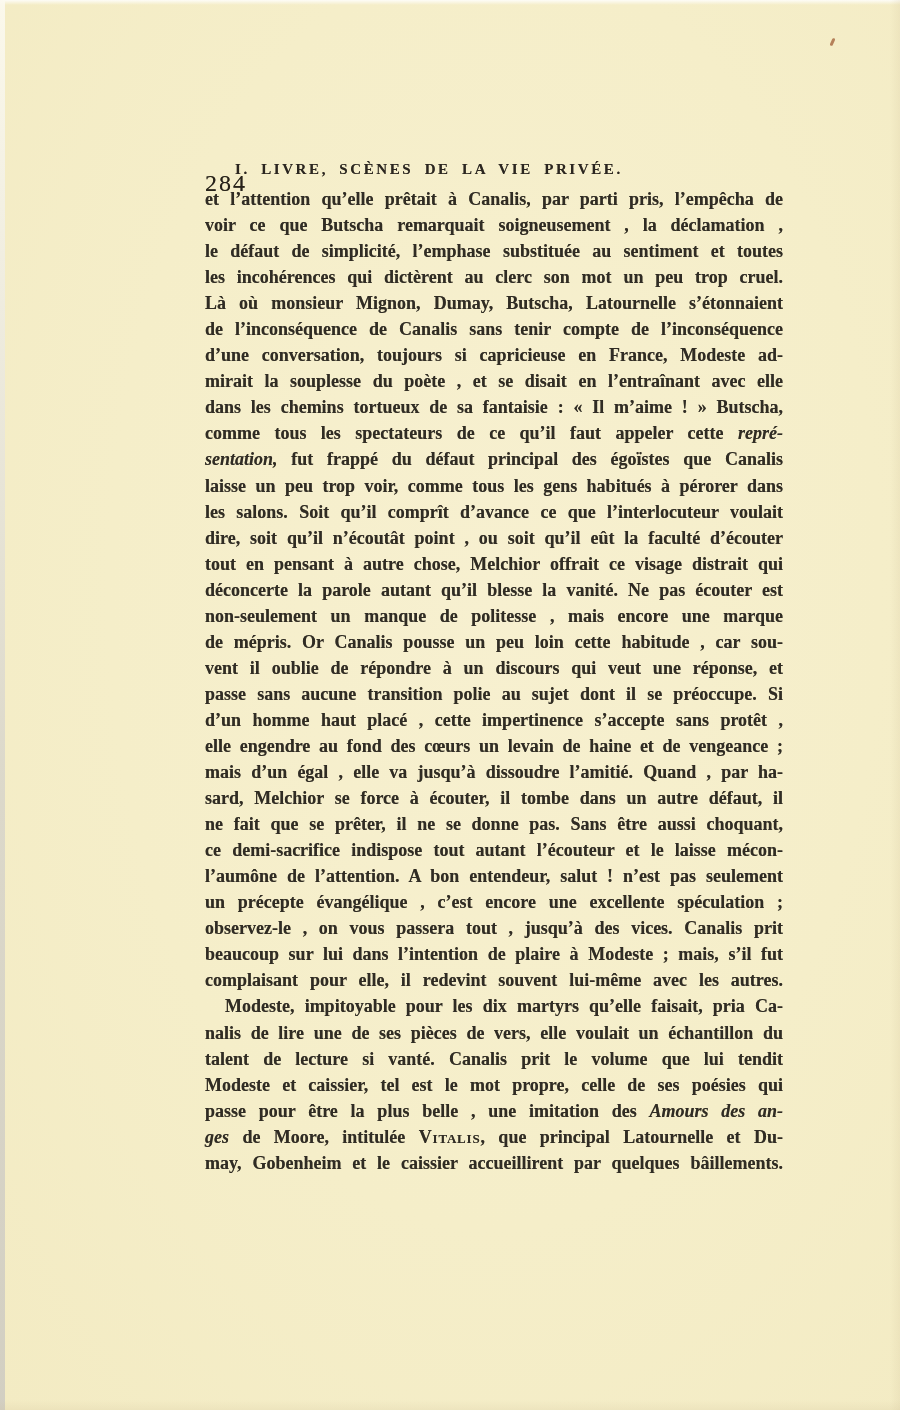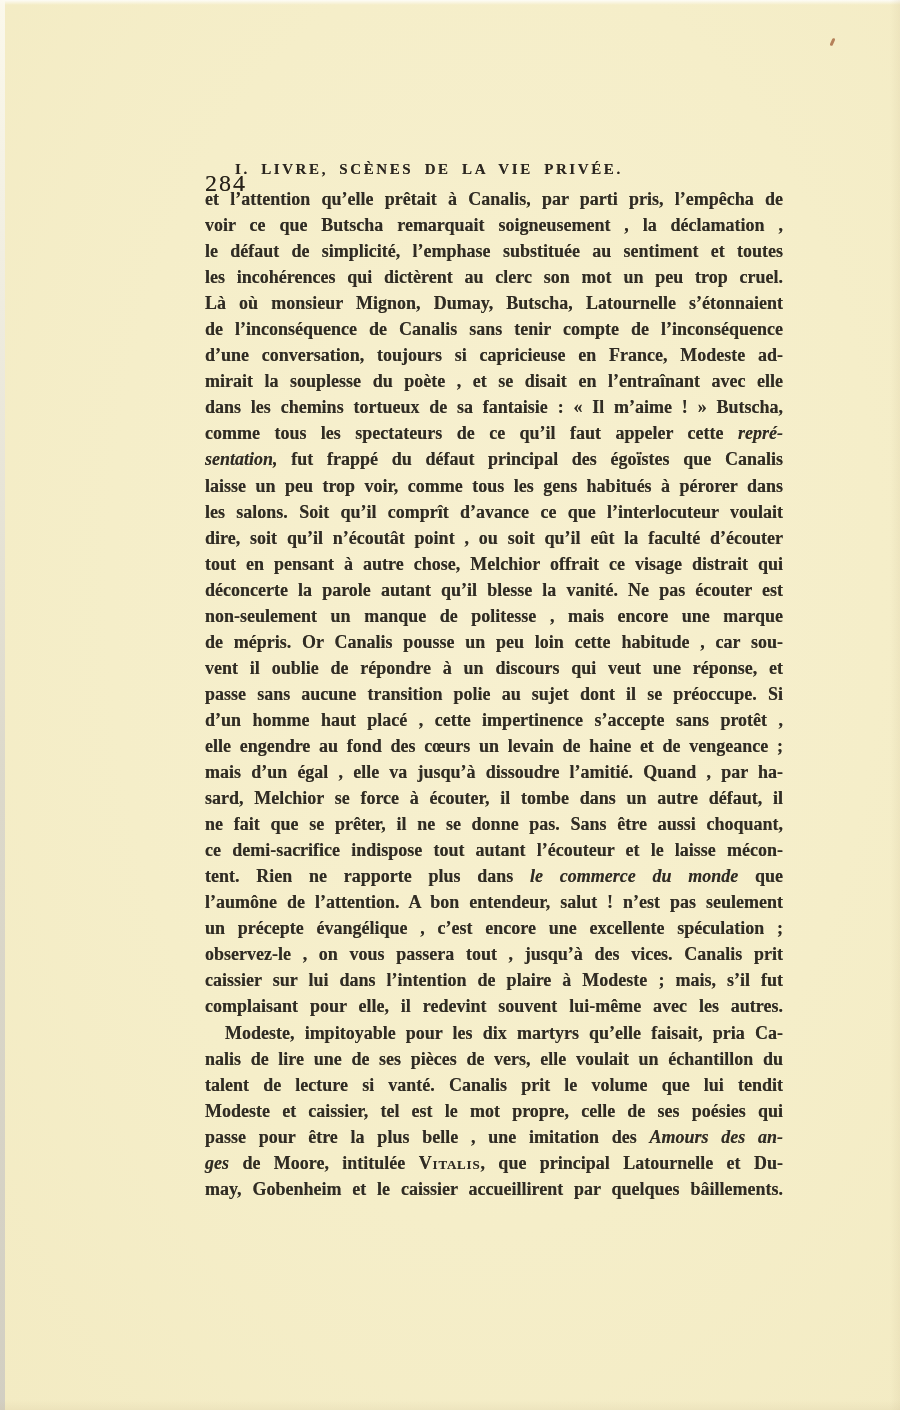--- a/index.html
+++ b/index.html
@@ -107,25 +107,24 @@
       <div class="line"><span>non-seulement un manque de politesse , mais encore une marque</span></div>
       <div class="line"><span>de mépris. Or Canalis pousse un peu loin cette habitude , car sou-</span></div>
       <div class="line"><span>vent il oublie de répondre à un discours qui veut une réponse, et</span></div>
       <div class="line"><span>passe sans aucune transition polie au sujet dont il se préoccupe. Si</span></div>
       <div class="line"><span>d’un homme haut placé , cette impertinence s’accepte sans protêt ,</span></div>
       <div class="line"><span>elle engendre au fond des cœurs un levain de haine et de vengeance ;</span></div>
       <div class="line"><span>mais d’un égal , elle va jusqu’à dissoudre l’amitié. Quand , par ha-</span></div>
       <div class="line"><span>sard, Melchior se force à écouter, il tombe dans un autre défaut, il</span></div>
       <div class="line"><span>ne fait que se prêter, il ne se donne pas. Sans être aussi choquant,</span></div>
       <div class="line"><span>ce demi-sacrifice indispose tout autant l’écouteur et le laisse mécon-</span></div>
-      <div class="line"><span>tent. Rien ne rapporte plus dans </span><span class="i">le commerce du monde</span><span> que</span></div>
       <div class="line"><span>l’aumône de l’attention. A bon entendeur, salut ! n’est pas seulement</span></div>
       <div class="line"><span>un précepte évangélique , c’est encore une excellente spéculation ;</span></div>
       <div class="line"><span>observez-le , on vous passera tout , jusqu’à des vices. Canalis prit</span></div>
-      <div class="line"><span>caissier sur lui dans l’intention de plaire à Modeste ; mais, s’il fut</span></div>
+      <div class="line"><span>beaucoup sur lui dans l’intention de plaire à Modeste ; mais, s’il fut</span></div>
       <div class="line"><span>complaisant pour elle, il redevint souvent lui-même avec les autres.</span></div>
       <div class="line indent"><span>Modeste, impitoyable pour les dix martyrs qu’elle faisait, pria Ca-</span></div>
       <div class="line"><span>nalis de lire une de ses pièces de vers, elle voulait un échantillon du</span></div>
       <div class="line"><span>talent de lecture si vanté. Canalis prit le volume que lui tendit</span></div>
       <div class="line"><span>Modeste et caissier, tel est le mot propre, celle de ses poésies qui</span></div>
       <div class="line"><span>passe pour être la plus belle , une imitation des </span><span class="i">Amours des an-</span></div>
       <div class="line"><span class="i">ges</span><span> de Moore, intitulée </span><span class="sc">Vitalis</span><span>, que principal Latournelle et Du-</span></div>
       <div class="line"><span>may, Gobenheim et le caissier accueillirent par quelques bâillements.</span></div>
     </div>
 </div>

